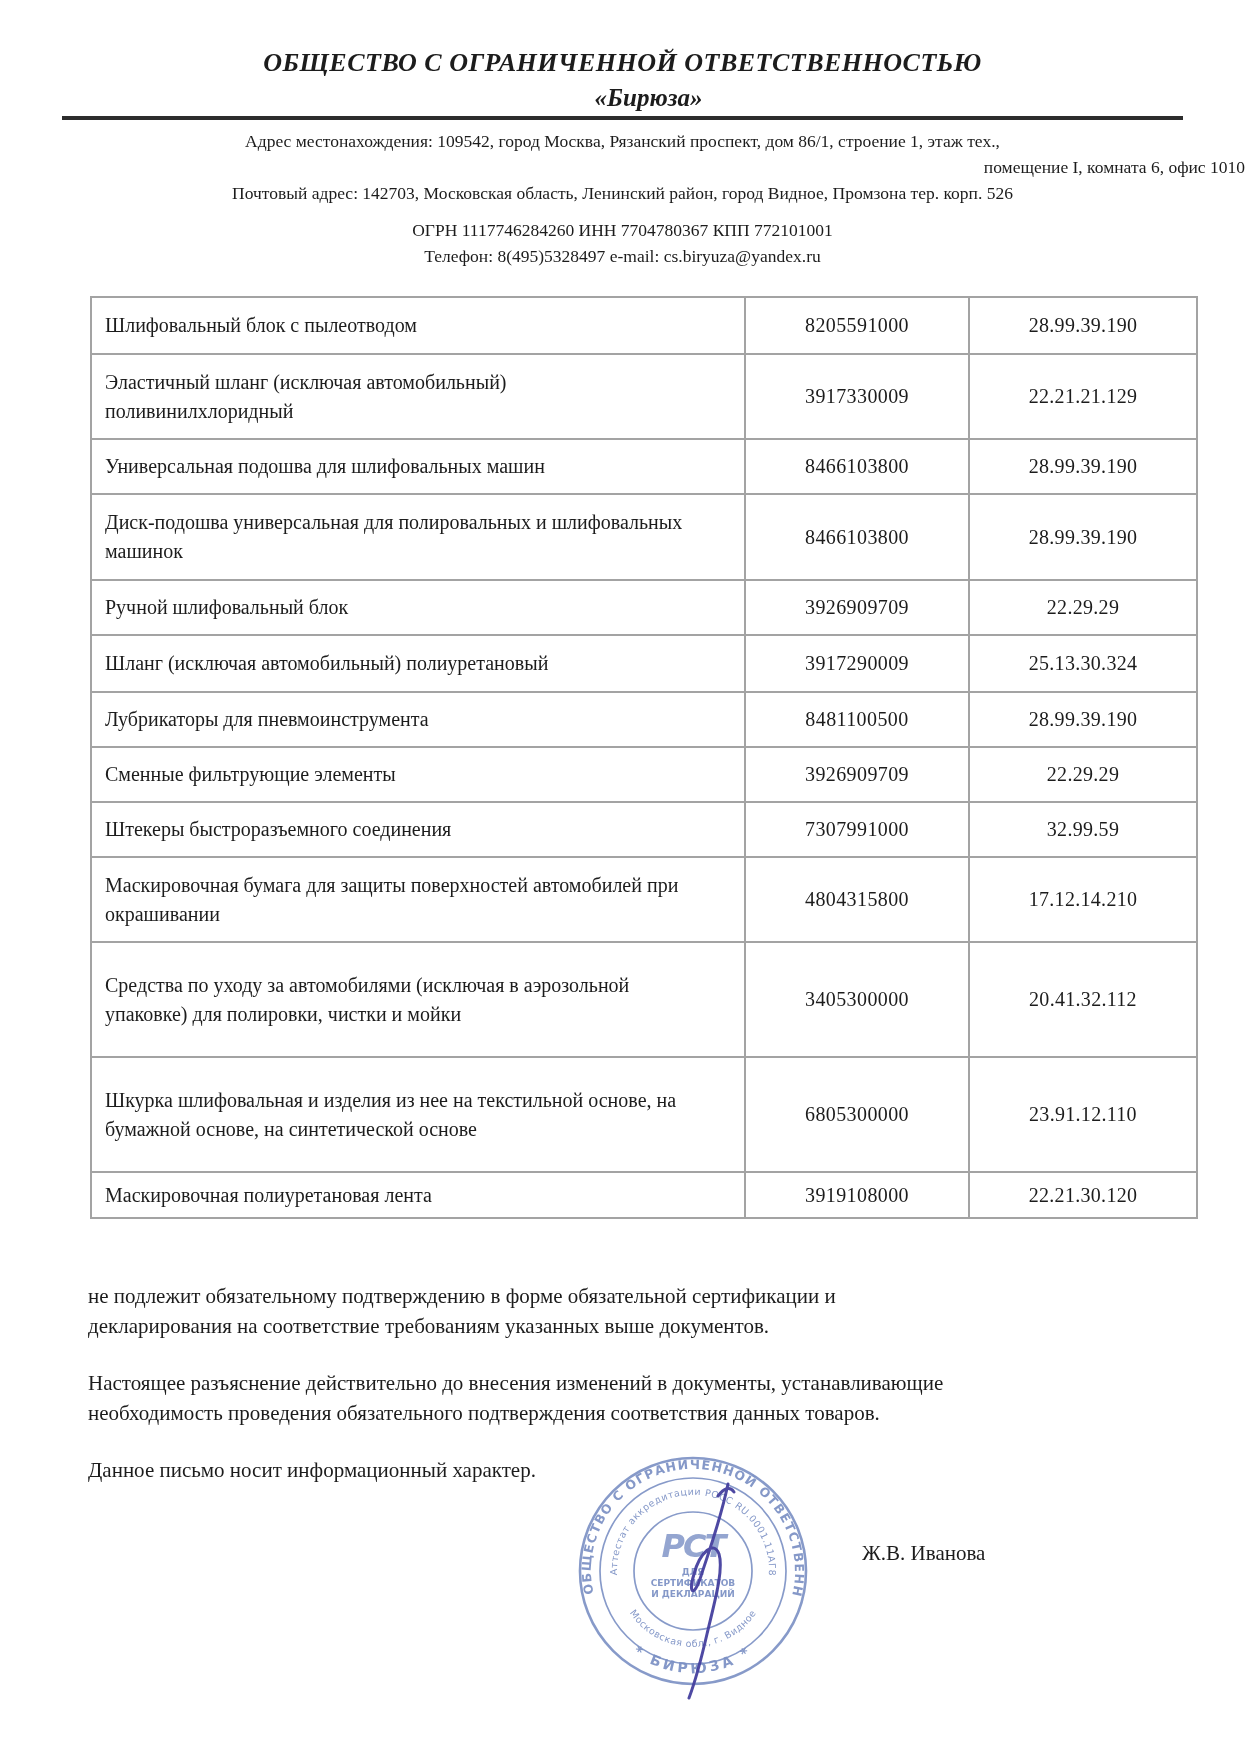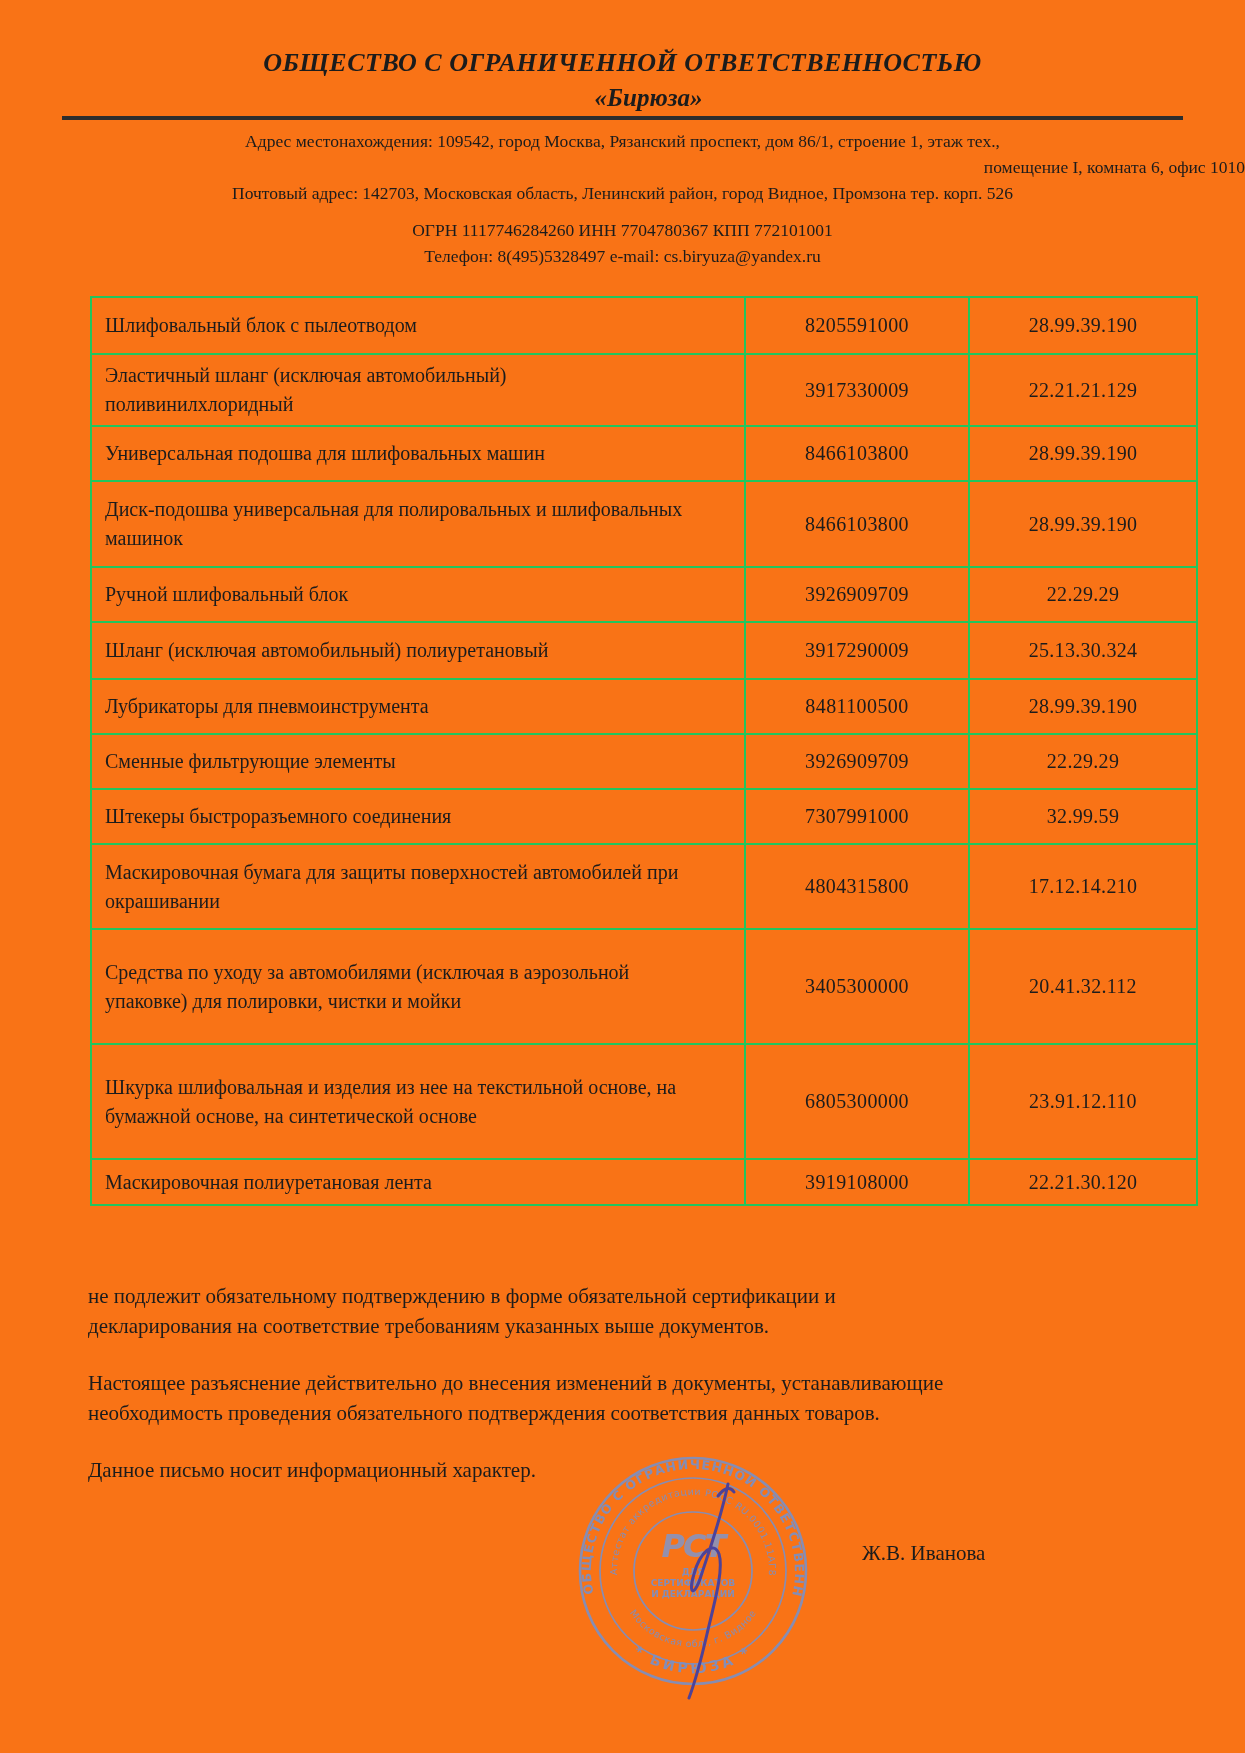--- a/index.html
+++ b/index.html
@@ -1,20 +1,20 @@
 <!DOCTYPE html>
 <html lang="ru"><head>
 <meta charset="utf-8">
 <style>
   html,body{margin:0;padding:0;background:#e8e8e6;}
   .page{
     position:relative;
     width:1245px;height:1753px;
     margin:0 auto;
-    background:#f97316;
+    background:#ffffff;
     font-family:"Liberation Serif","DejaVu Serif",serif;
     color:#1c1c1c;
     overflow:hidden;
   }
   
   .org-type{
     position:absolute;top:48px;left:0;width:100%;
     text-align:center;font-size:26px;font-weight:bold;font-style:italic;
     letter-spacing:.5px;
   }
@@ -35,21 +35,21 @@
   .addr-3{top:181px;}
   .addr-reg{top:218px;}
   .addr-tel{top:244px;}
 
   
   .tbl-wrap{position:absolute;top:296px;left:90px;}
   table.products{
     border-collapse:collapse;table-layout:fixed;width:1037px;
   }
   table.products td{
-    border:2px solid #22c55e;
+    border:2px solid #a3a3a3;
     vertical-align:middle;
     font-size:20px;
   }
   td.cell-name{
     width:593px;
     padding:5px 46px 5px 13px;
     line-height:1.45;
     text-align:left;
   }
   td.cell-code{width:220px;text-align:center;letter-spacing:.4px;}
@@ -95,21 +95,21 @@
   <div class="addr addr-tel">Телефон: 8(495)5328497 e-mail: cs.biryuza@yandex.ru</div>
 
   <div class="tbl-wrap">
     <table class="products">
       <tbody id="products-tbody">
           <tr style="height: 57px;">
             <td class="cell-name">Шлифовальный блок с пылеотводом</td>
             <td class="cell-code">8205591000</td>
             <td class="cell-okpd">28.99.39.190</td>
           </tr>
-          <tr style="height: 72px;">
+          <tr style="height: 85px;">
             <td class="cell-name">Эластичный шланг (исключая автомобильный) поливинилхлоридный</td>
             <td class="cell-code">3917330009</td>
             <td class="cell-okpd">22.21.21.129</td>
           </tr>
           <tr style="height: 55px;">
             <td class="cell-name">Универсальная подошва для шлифовальных машин</td>
             <td class="cell-code">8466103800</td>
             <td class="cell-okpd">28.99.39.190</td>
           </tr>
           <tr style="height: 86px;">

